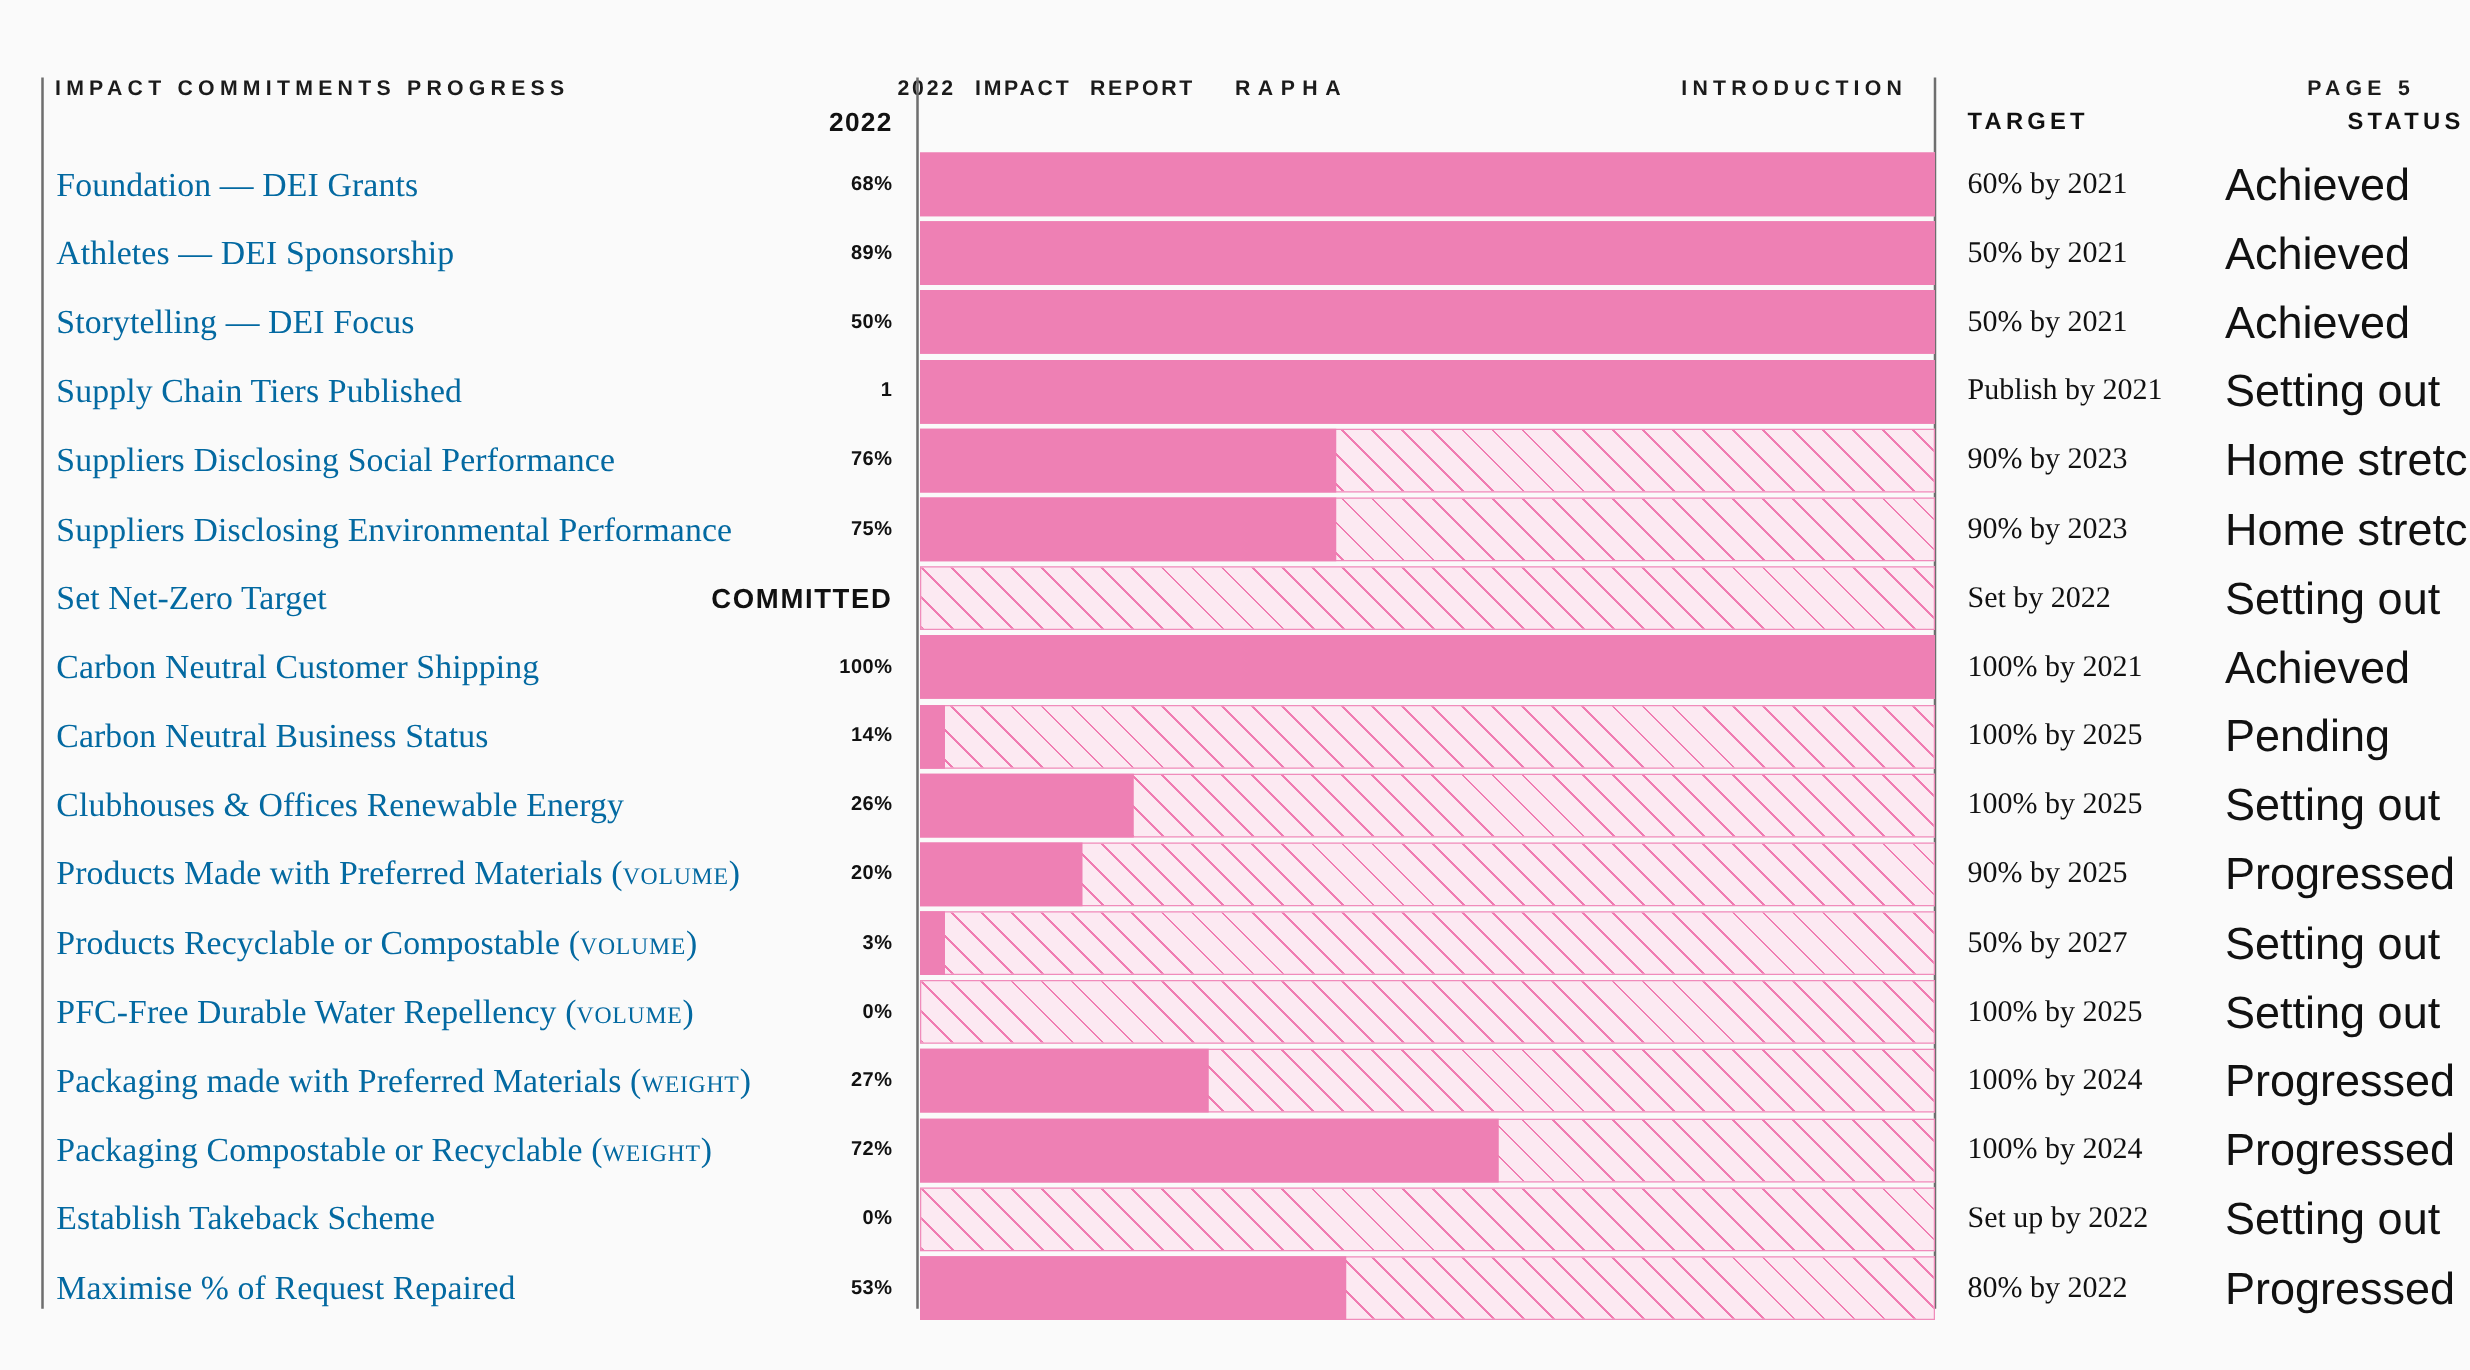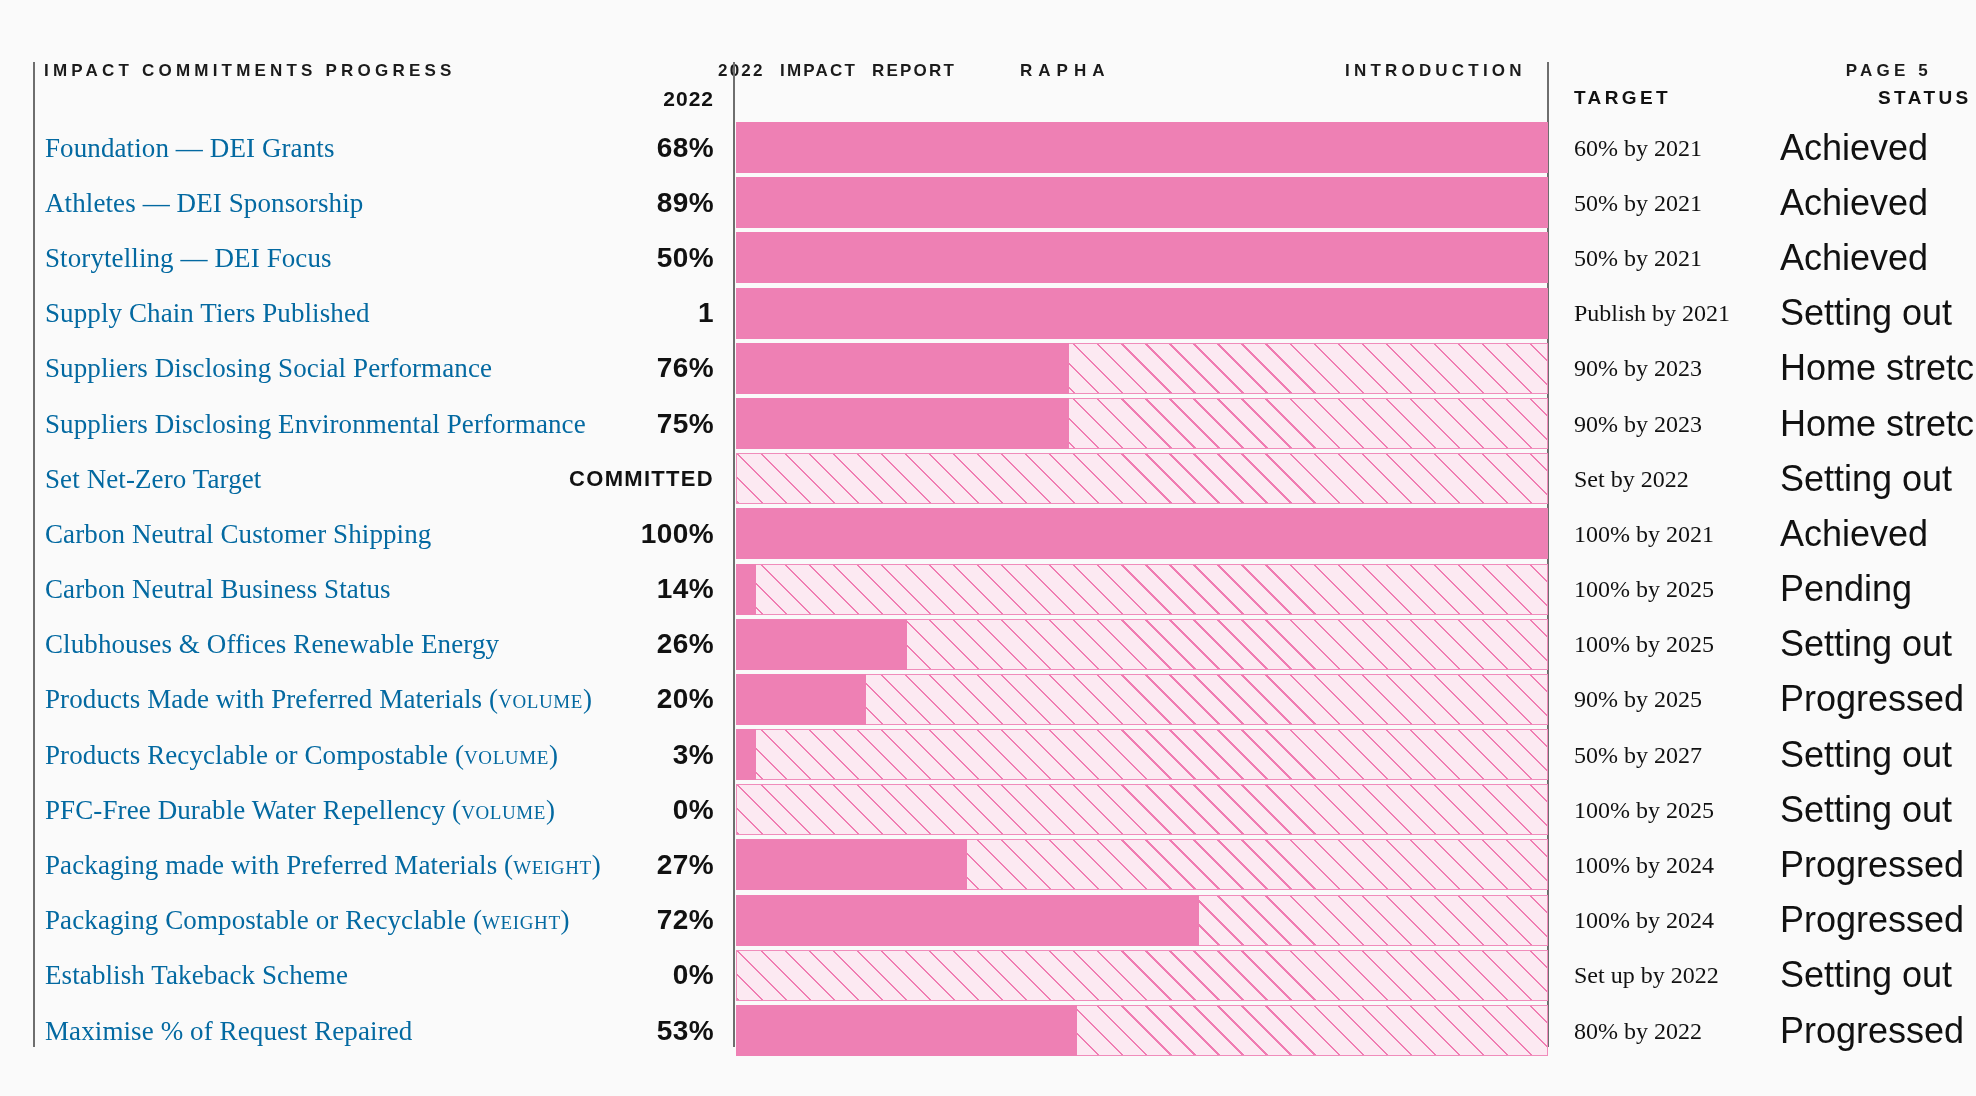--- a/index.html
+++ b/index.html
@@ -21,21 +21,21 @@
     font-family:"Liberation Sans", sans-serif;
     font-size:17px;font-weight:600;
     letter-spacing:4.2px;
     color:#1b1b1b;
     white-space:nowrap;
   }
   .ph-title{left:44px;}
   .ph-year{left:718px;letter-spacing:2.2px;}
   .ph-impact{left:780px;letter-spacing:2.2px;}
   .ph-report{left:872px;letter-spacing:2.2px;}
-  .ph-brand{left:1020px;letter-spacing:6px;text-align:right;}
+  .ph-brand{left:988px;letter-spacing:6px;text-align:right;}
   .ph-section{left:1345px;letter-spacing:4.2px;}
   .ph-page{right:44px;letter-spacing:4.2px;}
 
   
   .sheet{position:absolute;left:0;top:62px;width:1976px;height:1034px;}
 
   .rule-left{
     position:absolute;left:33px;top:0;width:2px;height:985px;
     background:#6e6e6e;
   }
@@ -75,21 +75,21 @@
     letter-spacing:.1px;
     color:#0369a1;
     white-space:nowrap;
   }
   .r-label .sc{font-size:19px;letter-spacing:.6px;}
 
   .r-value{
     position:absolute;left:0;top:50%;transform:translateY(-50%);
     width:714px;text-align:right;
     font-family:"Liberation Sans", sans-serif;
-    font-size:28px;font-weight:600;
+    font-size:16px;font-weight:600;
     letter-spacing:.4px;
     color:#111;
     white-space:nowrap;
   }
   .r-value.committed{font-size:22px;letter-spacing:1.3px;}
 
   
   .r-track{
     position:absolute;left:736px;top:2px;
     width:812px;height:51px;

